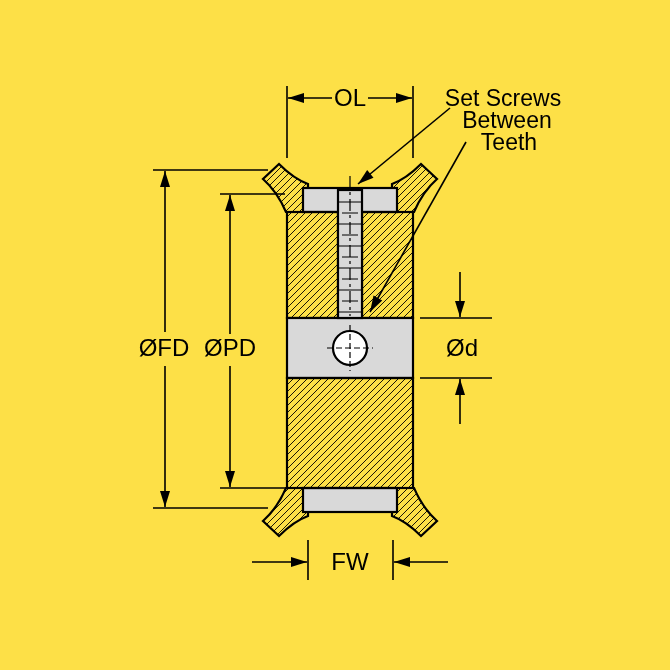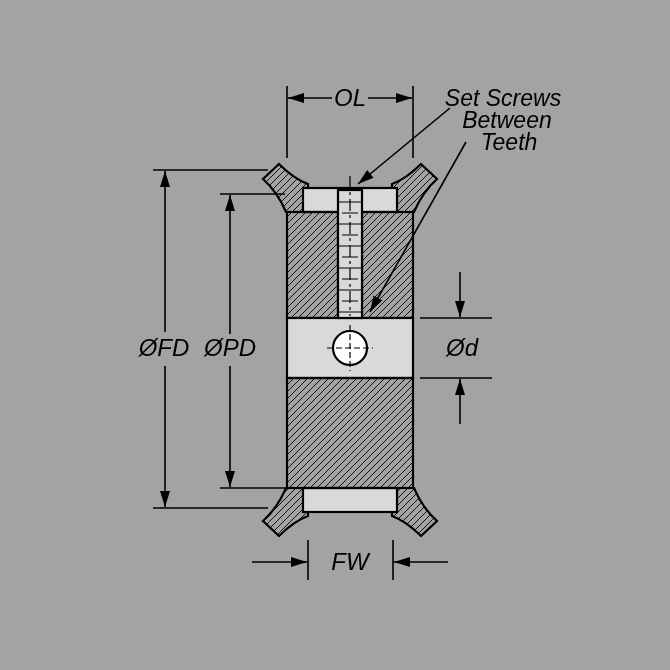--- a/index.html
+++ b/index.html
@@ -7,22 +7,21 @@
     padding: 0;
     width: 670px;
     height: 670px;
     background: #ffffff;
     overflow: hidden;
   }
   .page {
     position: relative;
     width: 670px;
     height: 670px;
-    background: #a3a3a3;
-    font-style: italic;
+    background: #fde047;
   }
   svg text {
     font-family: "Liberation Sans", sans-serif;
     font-size: 23px;
     fill: #000000;
   }
   svg .dim-label {
     font-size: 24px;
   }
   svg line, svg path, svg rect, svg circle {

